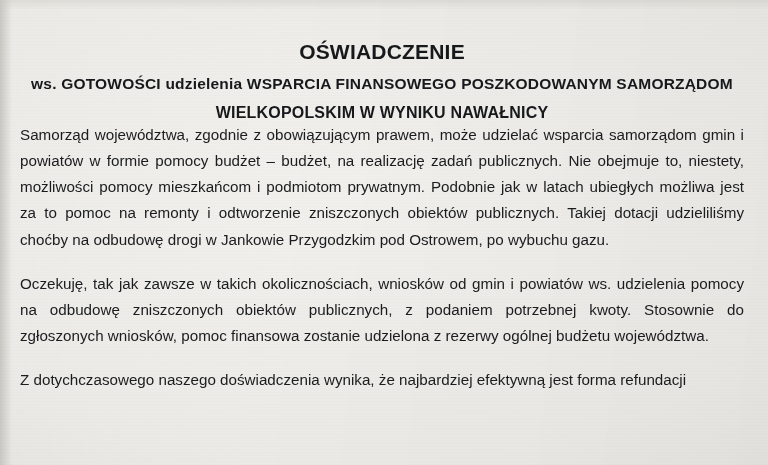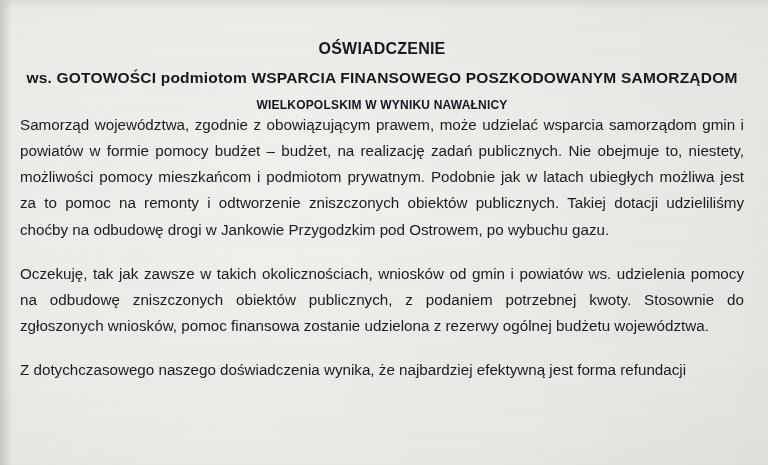--- a/index.html
+++ b/index.html
@@ -59,30 +59,30 @@
 
   .title-block {
     text-align: center;
     color: #16181b;
   }
   .title-line {
     font-weight: bold;
     letter-spacing: 0.2px;
   }
   .title-line.l1 {
-    font-size: 16px;
+    font-size: 21px;
     margin-bottom: 11px;
   }
   .title-line.l2 {
     font-size: 15.5px;
     margin-bottom: 11px;
     padding: 0 4px;
   }
   .title-line.l3 {
-    font-size: 12px;
+    font-size: 16px;
     margin-bottom: 0;
   }
 
   .body-block {
     color: #1a1c1f;
     font-size: 15.2px;
     line-height: 1.72;
     text-align: justify;
     padding: 0 6px 0 6px;
   }
@@ -101,21 +101,21 @@
 <body>
 
 <div class="sheet">
   <div class="edge-top"></div>
   <div class="edge-left"></div>
 
   <div class="content">
 
     <div class="title-block">
       <div class="title-line l1">OŚWIADCZENIE</div>
-      <div class="title-line l2">ws. GOTOWOŚCI podmiotom WSPARCIA FINANSOWEGO POSZKODOWANYM  SAMORZĄDOM</div>
+      <div class="title-line l2">ws. GOTOWOŚCI udzielenia WSPARCIA FINANSOWEGO POSZKODOWANYM  SAMORZĄDOM</div>
       <div class="title-line l3">WIELKOPOLSKIM W WYNIKU NAWAŁNICY</div>
     </div>
 
     <div class="body-block">
       <p class="para">Samorząd województwa, zgodnie z obowiązującym prawem, może udzielać wsparcia samorządom gmin i powiatów w formie pomocy budżet – budżet, na realizację zadań publicznych. Nie obejmuje to, niestety, możliwości pomocy mieszkańcom i podmiotom prywatnym. Podobnie jak w latach ubiegłych możliwa jest za to pomoc na remonty i odtworzenie zniszczonych obiektów publicznych. Takiej dotacji udzieliliśmy choćby na odbudowę drogi w Jankowie Przygodzkim pod Ostrowem, po wybuchu gazu.</p>
       <p class="para">Oczekuję, tak jak zawsze w takich okolicznościach, wniosków od gmin i powiatów ws. udzielenia pomocy na odbudowę zniszczonych obiektów publicznych, z podaniem potrzebnej kwoty. Stosownie do zgłoszonych wniosków, pomoc finansowa zostanie udzielona z rezerwy ogólnej budżetu województwa.</p>
       <p class="para clipped">Z dotychczasowego naszego doświadczenia wynika, że najbardziej efektywną jest forma refundacji</p>
     </div>
 
   </div>

